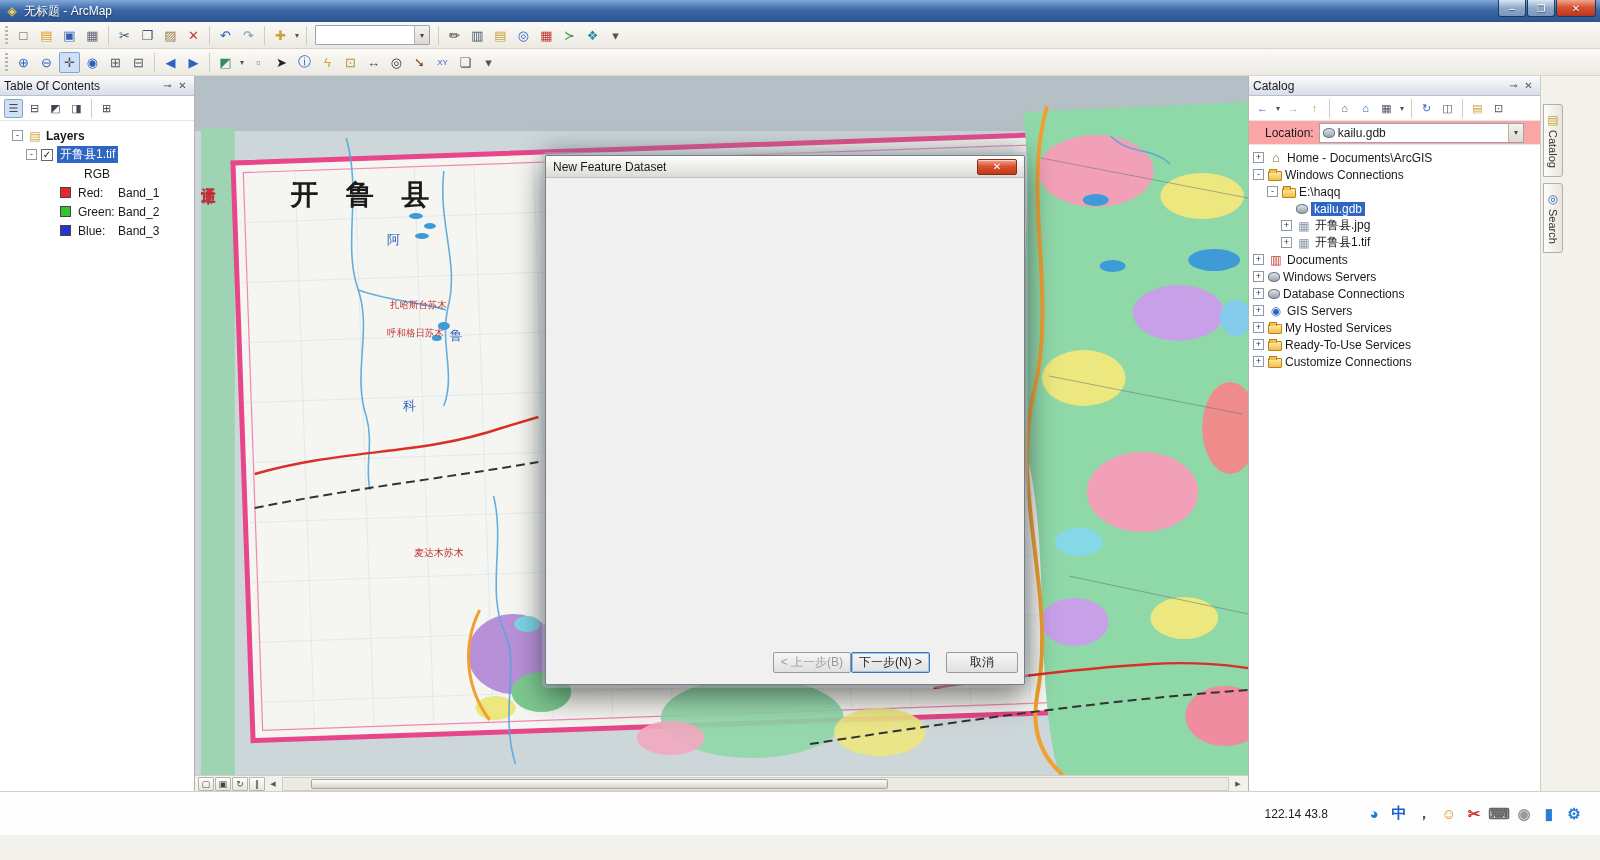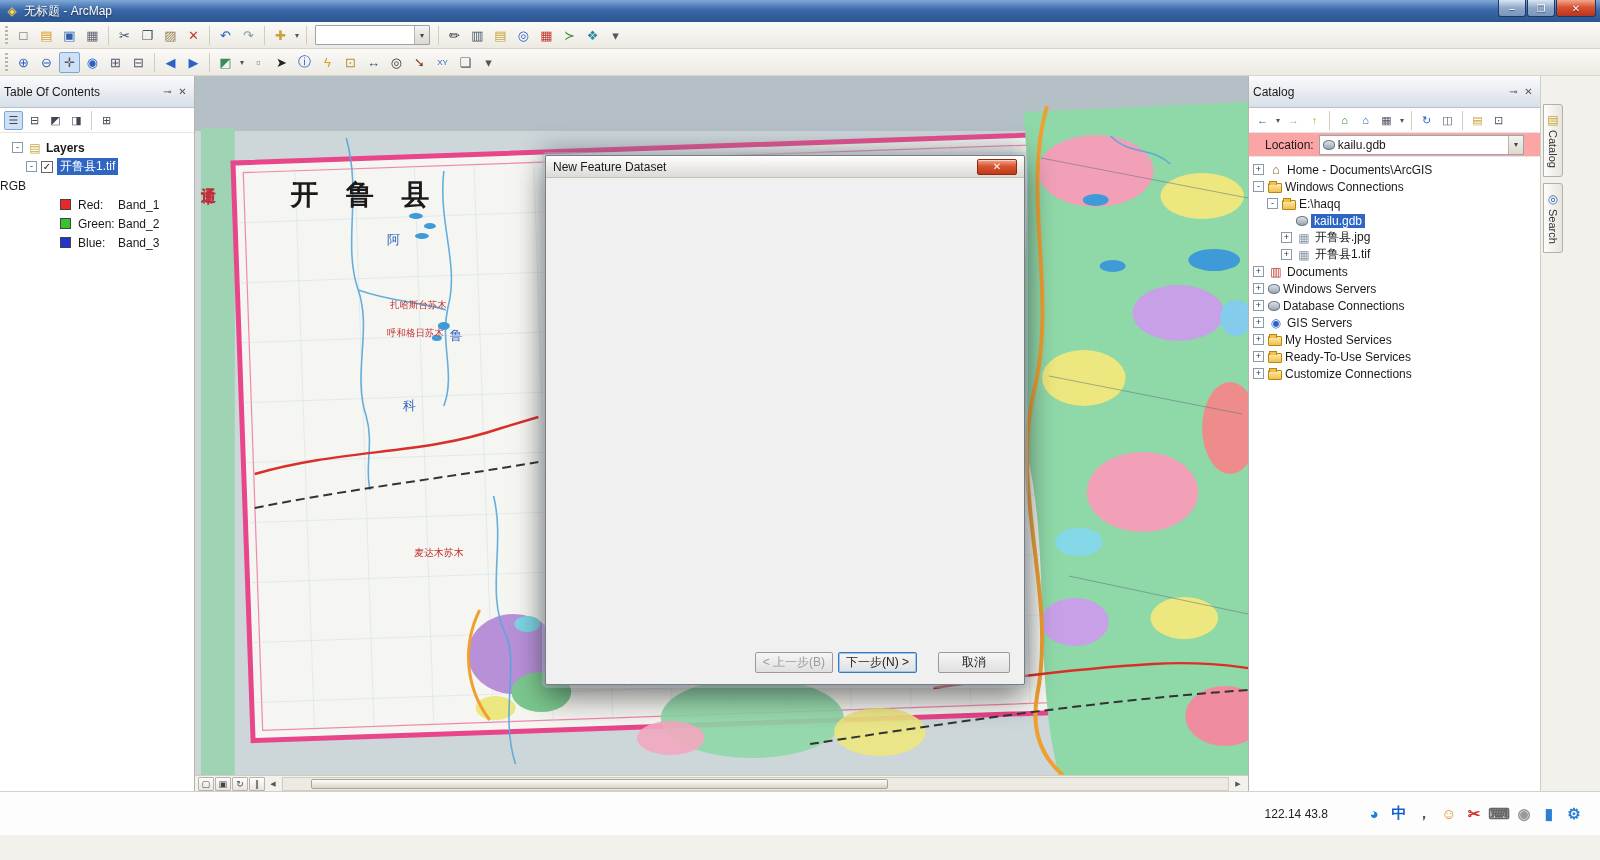--- a/index.html
+++ b/index.html
@@ -22,21 +22,21 @@
   .tb-btn{min-width:21px;height:21px;display:inline-flex;align-items:center;justify-content:center;font-size:13px;border:1px solid transparent;border-radius:2px;margin:0 1px;cursor:default}
   .tb-btn.pressed{background:#cfe0f4;border-color:#7ba7d4}
   .tb-dd{width:10px;height:21px;display:inline-flex;align-items:center;justify-content:center;font-size:8px;color:#555}
   .tb-sep{width:1px;height:19px;background:#cfccc2;margin:0 4px}
   .scale-combo{display:inline-flex;align-items:center;width:115px;height:20px;background:#fff;border:1px solid #9aa4b0;margin:0 4px;border-radius:1px}
   .sc-val{flex:1;padding:0 4px;font-size:11px}
   .sc-dd{width:15px;height:100%;background:linear-gradient(#f4f3ef,#ddd9d0);border-left:1px solid #b8b4aa;font-size:8px;display:flex;align-items:center;justify-content:center;color:#444;flex:none}
 
   
   .main{display:flex;height:715px}
-  .panel-header{height:32px;flex:none;display:flex;align-items:center;background:linear-gradient(#fafbfc,#d8dfe8);border-bottom:1px solid #b8c0cc;padding:0 4px}
+  .panel-header{height:20px;flex:none;display:flex;align-items:center;background:linear-gradient(#fafbfc,#d8dfe8);border-bottom:1px solid #b8c0cc;padding:0 4px}
   .ph-title{flex:1}
   .ph-btn{width:15px;height:15px;display:flex;align-items:center;justify-content:center;font-size:10px;color:#555}
 
   .toc-panel{width:195px;flex:none;border-right:1px solid #b8b4ac;background:#fff;display:flex;flex-direction:column}
   .panel-toolbar{height:25px;flex:none;display:flex;align-items:center;padding:0 3px;background:#fff;border-bottom:1px solid #e8e6e0}
   .panel-toolbar .tb-btn{min-width:19px;height:19px;font-size:11px}
   .toc-tree{flex:1;background:#fff;padding-top:5px}
   .toc-row{height:19px;display:flex;align-items:center;white-space:nowrap}
   .expander{width:11px;height:11px;flex:none;border:1px solid #8a9aa8;background:#fff;font-size:9px;line-height:9px;display:inline-flex;align-items:center;justify-content:center;color:#333;margin-right:4px}
   .expander-ph{width:15px;flex:none}
@@ -92,21 +92,21 @@
 
   
   .dialog{position:absolute;left:545px;top:155px;width:480px;height:530px;background:#f0f0f0;border:1px solid #7c7c7c;border-radius:2px;z-index:50;box-shadow:0 0 0 3px rgba(170,185,200,.40),0 12px 30px rgba(0,0,0,.5),0 -10px 22px rgba(130,140,155,.45)}
   .dlg-title{height:22px;display:flex;align-items:center;padding:0 7px;background:linear-gradient(#fefefe,#dcdad5);border-bottom:1px solid #c4c0b8;border-radius:2px 2px 0 0}
   .dlg-close{margin-left:auto;width:40px;height:16px;background:linear-gradient(#f2a793,#d9532f 45%,#c13a18);border:1px solid #8c2a10;border-radius:2px;color:#fff;font-size:10px;display:flex;align-items:center;justify-content:center;box-shadow:inset 0 1px 0 rgba(255,255,255,.5)}
   .dlg-body{position:absolute;left:9px;right:9px;top:29px;bottom:46px;background:#fff;border:1px solid #bdbdbd}
   .name-row{display:flex;align-items:center;margin:38px 0 0 18px}
   .name-label{width:60px}
   .textbox{width:242px;height:20px;border:1px solid #6699cc;background:#fff;display:flex;align-items:center;padding:0 3px}
   .caret{width:1px;height:13px;background:#000;margin-left:1px}
-  .dlg-buttons{position:absolute;right:14px;bottom:11px;display:flex;gap:5px;align-items:center}
+  .dlg-buttons{position:absolute;right:6px;bottom:11px;display:flex;align-items:center}
   .dlg-btn{min-width:72px;height:21px;padding:0 7px;display:inline-flex;align-items:center;justify-content:center;background:linear-gradient(#f6f6f6,#e0e0e0);border:1px solid #9a9a9a;border-radius:2px;color:#222}
   .dlg-btn.disabled{color:#9a9a9a}
   .dlg-btn.focused{border-color:#3a78b8;box-shadow:inset 0 0 0 1px #9cc6e8}
   .dlg-btn.cancel{margin-left:16px}
 </style>
 </head>
 <body>
 
 <div class="screen">
 
@@ -200,21 +200,21 @@
         <div class="toc-row" style="padding-left:12px">
           <span class="expander">-</span>
           <span class="ci ic-layers"></span>
           <span class="tr-label bold">Layers</span>
         </div>
         <div class="toc-row" style="padding-left:26px">
           <span class="expander">-</span>
           <span class="checkbox">✓</span>
           <span class="tr-label sel">开鲁县1.tif</span>
         </div>
-        <div class="toc-row" style="">
+        <div class="toc-row" style="padding-left:84px">
           <span class="tr-label">RGB</span>
         </div>
         <div>
             <div class="toc-row">
               <span class="tr-indent" style="width: 60px;"></span>
               <span class="swatch" style="background: rgb(232, 38, 43);"></span>
               <span class="band-ch">Red:</span>
               <span class="band-nm">Band_1</span>
             </div>
             <div class="toc-row">

